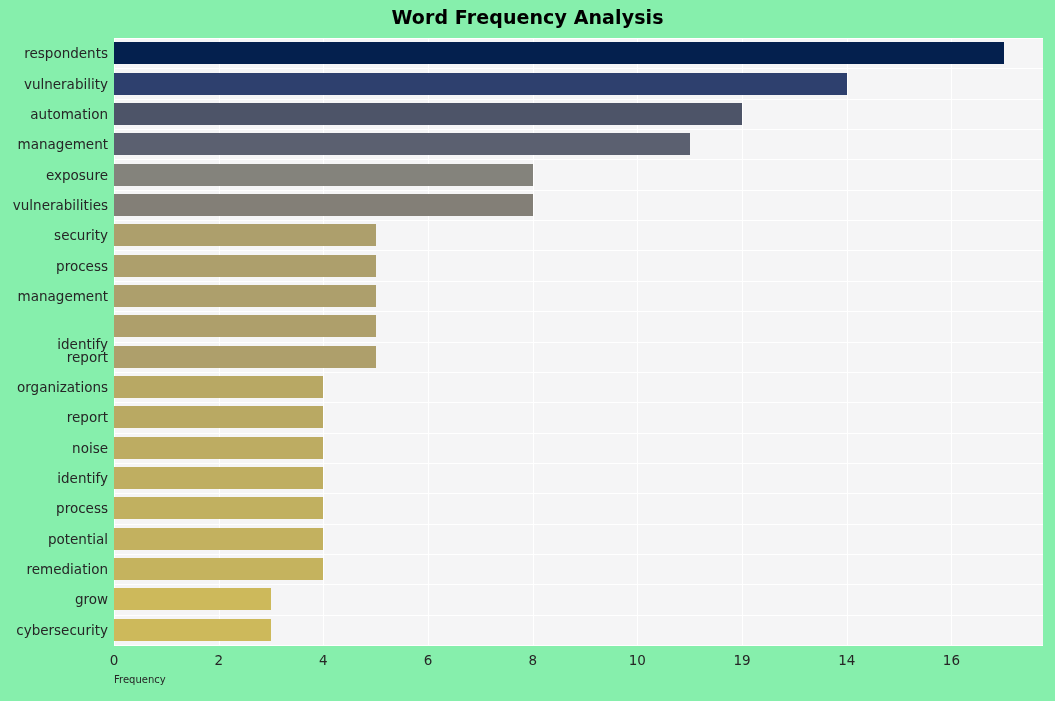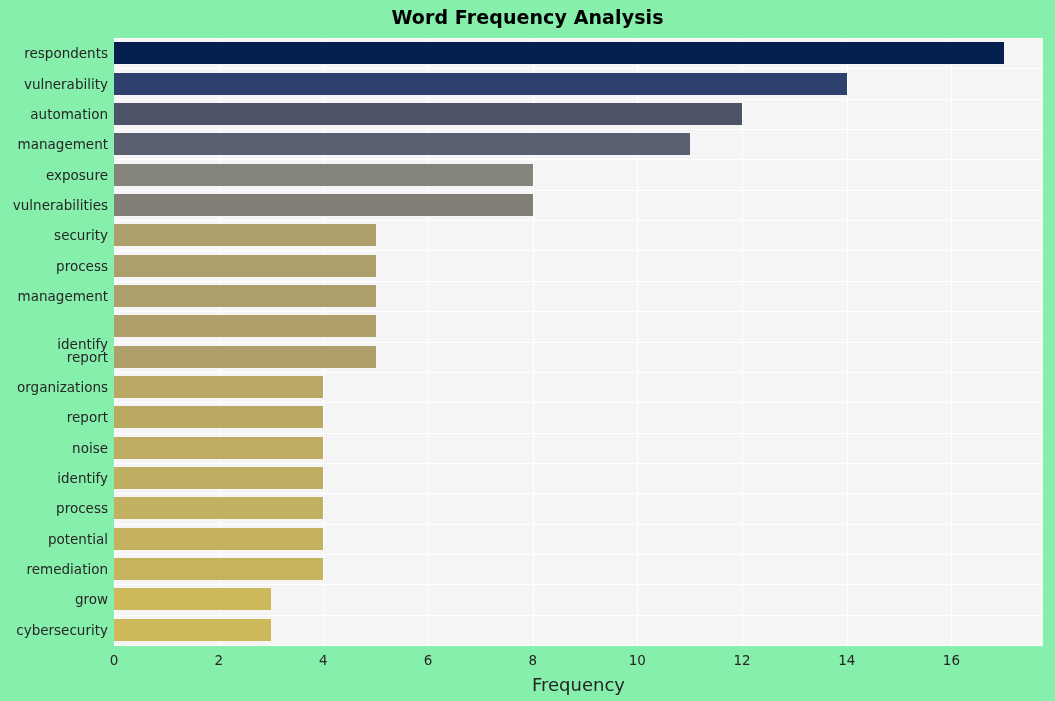--- a/index.html
+++ b/index.html
@@ -93,22 +93,22 @@
     transform: translateX(-50%);
     font-size: 13.5px;
     color: #262626;
     white-space: nowrap;
   }
   #x-axis-label {
     position: absolute;
     left: 114px;
     top: 674px;
     width: 929px;
-    text-align: center;
-    font-size: 18px;
+    text-align: left;
+    font-size: 10px;
     color: #262626;
   }
 </style>
 </head>
 <body>
 
 <div id="figure">
 
   <div id="chart-title">Word Frequency Analysis</div>
 
@@ -192,20 +192,20 @@
       </div>
   </div>
 
   <div id="x-axis">
       <div class="xtick" style="left: 0px;">0</div>
       <div class="xtick" style="left: 104.676px;">2</div>
       <div class="xtick" style="left: 209.352px;">4</div>
       <div class="xtick" style="left: 314.028px;">6</div>
       <div class="xtick" style="left: 418.704px;">8</div>
       <div class="xtick" style="left: 523.38px;">10</div>
-      <div class="xtick" style="left: 628.056px;">12</div>
+      <div class="xtick" style="left: 628.056px;">19</div>
       <div class="xtick" style="left: 732.732px;">14</div>
       <div class="xtick" style="left: 837.408px;">16</div>
     </div>
 
   <div id="x-axis-label">Frequency</div>
 
 </div>
 
 </body></html>

